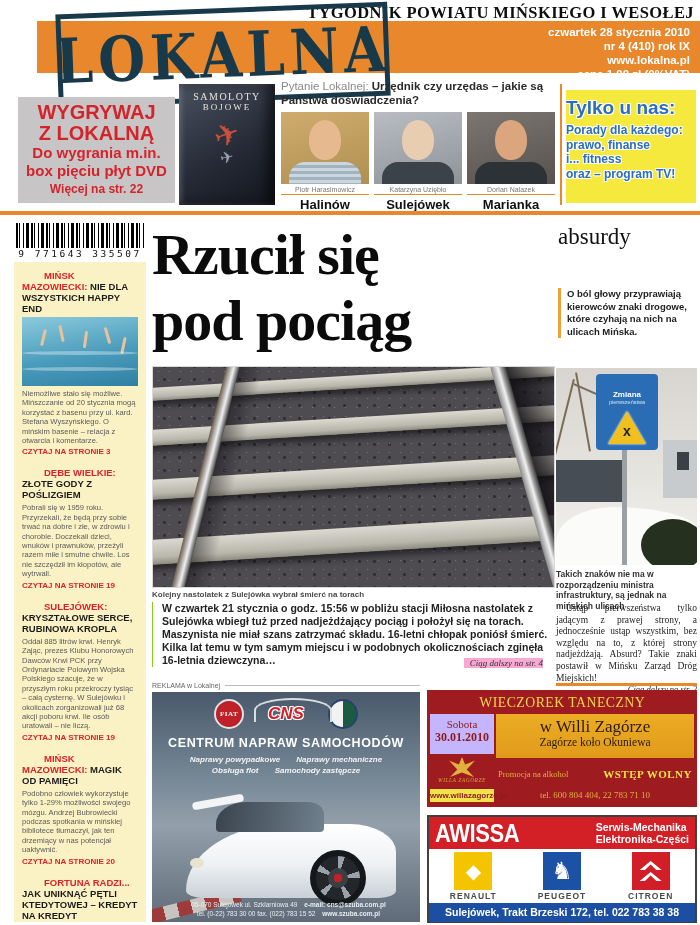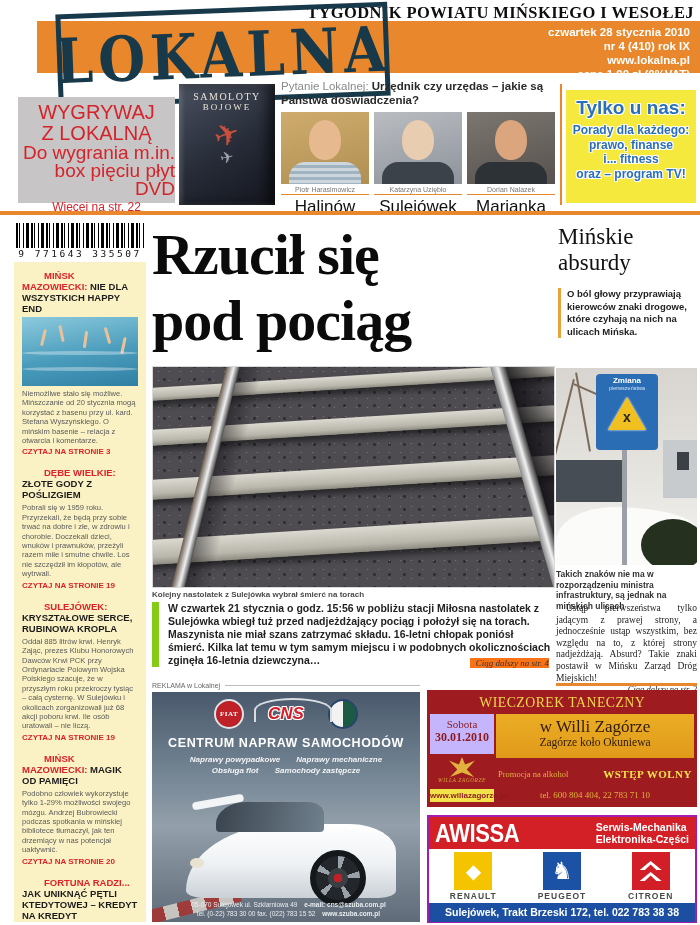--- a/index.html
+++ b/index.html
@@ -13,23 +13,23 @@
   .orange-bar{left:37px;top:21px;width:663px;height:52px;background:#E8872B;}
   .logo-frame{left:57px;top:8px;width:322px;height:84px;border:5px solid #17394A;
               transform:rotate(-2.2deg);display:flex;align-items:center;justify-content:center;}
   .logo-text{font-family:"DejaVu Serif",serif;font-weight:bold;font-size:54px;color:#17394A;
              letter-spacing:5px;transform:scaleY(1.15);text-shadow:1px 1px 0 #1f4approx;}
   .issue-block{top:25px;right:10px;text-align:right;color:#fff;font-size:11.5px;
                line-height:14px;font-weight:bold;}
 
   
   .contest-box{left:18px;top:97px;width:157px;height:106px;background:#C8C5C6;text-align:center;
-               color:#D4242B;font-weight:normal;padding-top:5px;box-sizing:border-box;}
+               color:#D4242B;font-weight:bold;padding-top:5px;box-sizing:border-box;}
   .c1{font-size:20px;line-height:21px;}
-  .c2{font-size:19px;line-height:18px;text-align:right;}
+  .c2{font-size:15px;line-height:18px;}
   .c3{font-size:12px;margin-top:2px;}
   .dvd-box{left:179px;top:84px;width:96px;height:121px;text-align:center;color:#E9E4D8;
            background:linear-gradient(150deg,#4a5160,#262b37 55%,#14161e);
            box-shadow:inset -8px 0 12px rgba(0,0,0,.55),inset 3px 0 5px rgba(255,255,255,.18);}
   .dvd-t1{margin-top:7px;font-family:"Liberation Serif",serif;font-size:10px;letter-spacing:1.5px;}
   .dvd-t2{font-family:"Liberation Serif",serif;font-size:9px;letter-spacing:2px;}
   .dvd-plane{font-size:30px;color:#C8503C;transform:rotate(-20deg);margin-top:8px;line-height:30px;}
   .dvd-plane2{font-size:16px;color:#9aa2ad;transform:rotate(-12deg);line-height:16px;}
 
   .question{left:281px;top:79px;width:278px;}
@@ -43,23 +43,23 @@
   .p2{background:linear-gradient(165deg,#b9bdc2,#8e939a);}
   .p3{background:linear-gradient(165deg,#7c7671,#57524d);}
   .av-head{position:absolute;left:50%;transform:translateX(-50%);top:8px;width:32px;height:40px;
            border-radius:50% 50% 46% 46%;}
   .s1{background:#e6b98f;} .s2{background:#e9cdb0;} .s3{background:#dba67d;}
   .av-body{position:absolute;left:50%;transform:translateX(-50%);bottom:-8px;width:72px;height:30px;
            border-radius:16px 16px 0 0;}
   .b1{background:repeating-linear-gradient(180deg,#cdd6dd 0 3px,#9fb3c0 3px 6px);}
   .b2{background:#3c424a;} .b3{background:#2d3237;}
   .q-name{font-size:7px;color:#777;text-align:center;padding:2px 0 1px;border-bottom:1px solid #E8872B;}
-  .q-town{font-size:17px;font-weight:normal;text-align:center;padding-top:2px;color:#101010;}
-
-  .only-box{left:566px;top:90px;width:130px;height:113px;background:#F4E93C;text-align:center;
+  .q-town{font-size:13px;font-weight:bold;text-align:center;padding-top:2px;color:#101010;}
+
+  .only-box{left:566px;top:90px;width:130px;height:113px;background:#F4E93C;text-align:left;
             color:#2A6FBB;font-weight:bold;padding-top:7px;box-sizing:border-box;
             text-shadow:-1px -1px 0 #fff,1px -1px 0 #fff,-1px 1px 0 #fff,1px 1px 0 #fff;}
   .o-title{font-size:19px;line-height:21px;}
   .o-line{font-size:12px;line-height:14.5px;}
   .o-first{margin-top:5px;}
   .vert-div{left:560px;top:84px;width:2px;height:121px;background:#E8872B;}
   .rule-top{left:0;top:211px;width:700px;height:4px;background:#E8872B;}
 
   
   .barcode{left:16px;top:223px;width:128px;}
@@ -98,25 +98,25 @@
   .sl1{top:8px;height:13px;} .sl2{top:50px;height:16px;} .sl3{top:100px;height:20px;} .sl4{top:160px;height:25px;}
   .rail-left{position:absolute;left:46px;top:-25px;width:13px;height:270px;transform:rotate(14deg);
              background:linear-gradient(90deg,#6a5a4a,#cfcfcf 45%,#efefef 58%,#4e4e4e);}
   .rail-right{position:absolute;left:369px;top:-25px;width:15px;height:270px;transform:rotate(-16deg);
               background:linear-gradient(90deg,#8a8a8a,#f2f2f2 48%,#a0a0a0 68%,#3a3a3a);}
   .rail-shadow{position:absolute;left:384px;top:-35px;width:58px;height:300px;transform:rotate(-16deg);
                background:linear-gradient(90deg,rgba(15,13,17,.88),rgba(15,13,17,0));}
   .rail-shadow-l{position:absolute;left:56px;top:-35px;width:26px;height:300px;transform:rotate(14deg);
                background:linear-gradient(90deg,rgba(15,13,17,.5),rgba(15,13,17,0));}
   .photo-caption{left:152px;top:590px;width:402px;font-size:8px;font-weight:bold;color:#4a4a4a;}
-  .lead-block{left:152px;top:602px;width:399px;border-left:7px solid #84cc16;padding-left:9px;
+  .lead-block{left:152px;top:602px;width:399px;border-left:1px solid #84cc16;padding-left:9px;
               box-sizing:border-box;}
   .lead-text{font-size:10.5px;line-height:13px;font-weight:bold;color:#222;margin:0;}
-  .lead-cont{position:absolute;right:2px;bottom:-1px;font-family:"Liberation Serif",serif;
-             font-style:italic;font-size:9px;color:#333;background:#f97316;padding-left:6px;}
+  .lead-cont{position:absolute;right:8px;bottom:-1px;font-family:"Liberation Serif",serif;
+             font-style:italic;font-size:9px;color:#333;background:#f9a8d4;padding-left:6px;}
   .reklama{left:152px;top:682px;width:268px;font-size:7px;color:#666;display:flex;align-items:center;gap:5px;}
   .reklama .line{flex:1;height:1px;background:#bbb;}
 
   
   .car-ad{left:152px;top:692px;width:268px;height:230px;overflow:hidden;
           background:linear-gradient(180deg,#49596b,#728392 34%,#93a0ab 58%,#5f6b78);}
   .ca-logos{position:absolute;top:7px;left:0;width:100%;display:flex;justify-content:center;
             align-items:center;gap:14px;}
   .fiat-logo{width:26px;height:26px;border-radius:50%;background:radial-gradient(circle,#c02128 60%,#8e161c);
              border:2px solid #dfe3e8;display:flex;align-items:center;justify-content:center;
@@ -165,21 +165,21 @@
   .br3{left:16px;top:24px;width:44px;height:2px;transform:rotate(24deg);}
   .sp-build{position:absolute;left:0;top:92px;width:66px;height:42px;background:#474d54;}
   .sp-build2{position:absolute;right:0;top:72px;width:34px;height:58px;background:#c7cbce;}
   .sp-win{position:absolute;right:8px;top:84px;width:12px;height:18px;background:#3a4046;}
   .sp-snow{position:absolute;left:0;bottom:0;width:100%;height:58px;background:#fbfbfa;
            border-radius:40% 60% 0 0/60% 40% 0 0;}
   .sp-bush{position:absolute;right:-8px;bottom:-6px;width:64px;height:52px;border-radius:50%;background:#26301f;}
   .sp-pole{position:absolute;left:66px;top:60px;width:5px;height:137px;background:#9aa0a4;}
   .road-sign{position:absolute;left:40px;top:6px;width:62px;height:76px;background:#2a6db5;border-radius:4px;
              text-align:center;color:#fff;}
-  .rs-t{font-size:8px;font-weight:bold;padding-top:2px;}
+  .rs-t{font-size:8px;font-weight:bold;padding-top:16px;}
   .rs-s{font-size:5.5px;color:#cfe3f7;}
   .rs-tri{position:relative;width:0;height:0;margin:6px auto 0;
           border-left:19px solid transparent;border-right:19px solid transparent;
           border-bottom:33px solid #f0c020;filter:drop-shadow(0 0 1px #fff);}
   .rs-x{position:absolute;left:-7px;top:11px;width:14px;font-size:14px;font-weight:bold;color:#222;
         line-height:18px;}
   .absurd-caption{left:556px;top:569px;width:141px;font-size:8.5px;line-height:10.5px;
                   font-weight:bold;color:#333;}
   .absurd-body{left:556px;top:603px;width:141px;font-family:"Liberation Serif",serif;font-size:9.5px;
                line-height:11.6px;color:#1c1c1c;text-align:justify;}
@@ -206,21 +206,21 @@
   .da-right{flex:1;display:flex;flex-direction:column;margin-left:2px;}
   .da-gold{background:linear-gradient(180deg,#EBAD24,#E09A1A);color:#2e1a06;text-align:center;flex:1;}
   .da-venue{font-size:17px;line-height:19px;padding-top:3px;}
   .da-place{font-size:11.5px;line-height:13px;}
   .da-promo-row{display:flex;align-items:center;justify-content:space-between;height:16px;padding:8px 2px;}
   .da-promo{color:#E0B13C;font-size:8.5px;}
   .da-free{color:#F2E34A;font-size:11px;font-weight:bold;letter-spacing:.5px;}
   .da-tel{color:#E0B13C;font-size:9px;text-align:center;height:12px;}
 
   
-  .awissa{left:427px;top:815px;width:270px;height:108px;background:#fff;border:2px solid #a21caf;
+  .awissa{left:427px;top:815px;width:270px;height:108px;background:#fff;border:2px solid #404040;
           box-sizing:border-box;}
   .aw-head{height:32px;background:#D32027;display:flex;align-items:center;padding:0 6px;gap:8px;}
   .aw-name{color:#fff;font-weight:bold;font-size:25px;letter-spacing:-.5px;
            display:inline-block;transform:scaleX(.88);transform-origin:left;}
   .aw-serv{color:#fff;font-weight:bold;font-size:10.5px;line-height:12px;margin-left:auto;text-align:left;}
   .aw-logos{display:flex;justify-content:space-around;align-items:flex-start;padding-top:3px;height:51px;}
   .aw-cell{text-align:center;width:82px;}
   .aw-sq{width:38px;height:38px;margin:0 auto;display:flex;align-items:center;justify-content:center;}
   .renault{background:#F5C400;color:#fff;font-size:20px;}
   .peugeot{background:#1B52A5;color:#fff;font-size:24px;line-height:24px;}
@@ -422,21 +422,20 @@
         <b>e-mail: cns@szuba.com.pl</b>
       </div>
       <div>
         <span>tel. (0-22) 783 30 00 fax. (022) 783 15 52</span>
         <b>www.szuba.com.pl</b>
       </div>
     </div>
   </div>
 
   <div class="abs absurd-head">
-    <div>Mińskie</div>
     <div>absurdy</div>
   </div>
   <div class="abs absurd-lead">O ból głowy przyprawiają kierowców znaki drogowe, które czyhają na nich na ulicach Mińska.</div>
 
   <div class="abs sign-photo">
     <div class="sp-branch br1"></div>
     <div class="sp-branch br2"></div>
     <div class="sp-branch br3"></div>
     <div class="sp-build"></div>
     <div class="sp-build2"></div>

